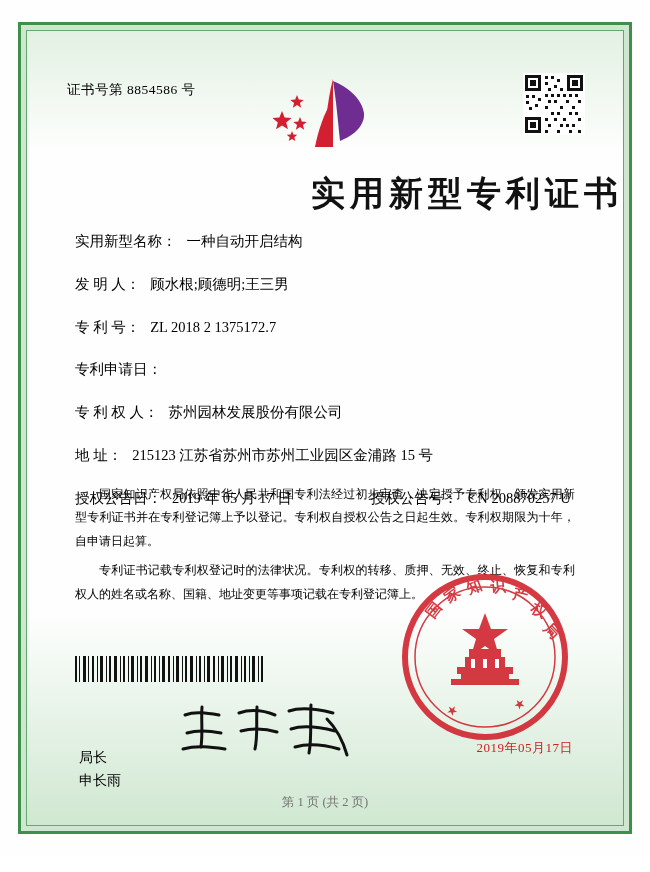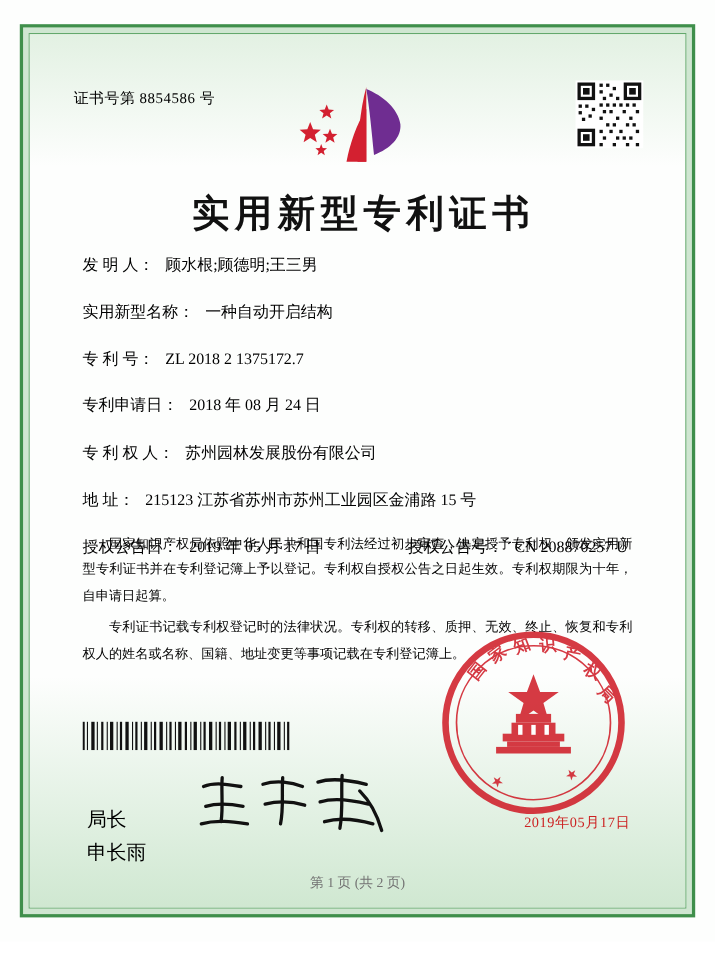--- a/index.html
+++ b/index.html
@@ -106,21 +106,21 @@
     width: 62px;
     height: 62px;
   }
 
   
   .doc-title {
     position: absolute;
     left: 0;
     right: 0;
     top: 140px;
-    text-align: center;
+    text-align: right;
     font-size: 34px;
     font-weight: bold;
     letter-spacing: 5px;
     color: #111;
     font-family: "Liberation Serif", serif;
     margin-left: 11px;
   }
 
   
   .fields {
@@ -176,22 +176,22 @@
     left: 48px;
     top: 625px;
     width: 190px;
     height: 26px;
   }
 
   
   .sig-block {
     position: absolute;
     left: 52px;
-    top: 700px;
-    font-size: 18px;
+    top: 715px;
+    font-size: 14px;
     line-height: 1.65;
     color: #000;
   }
   .sig-script {
     position: absolute;
     left: 150px;
     top: 668px;
     width: 190px;
     height: 62px;
   }
@@ -309,34 +309,33 @@
             <rect x="46" y="57" width="3" height="3"></rect>
             <rect x="55" y="57" width="3" height="3"></rect>
         </g>
       </svg>
     </div>
 
     <div class="doc-title">实用新型专利证书</div>
 
     <div class="fields">
       <div class="field-row">
+        <span class="field-label">实用新型名称：</span>
+        <span class="field-value">一种自动开启结构</span>
+      </div>
+      <div class="field-row">
         <span class="field-label">发 明 人：</span>
         <span class="field-value">顾水根;顾德明;王三男</span>
       </div>
       <div class="field-row">
-        <span class="field-label">实用新型名称：</span>
-        <span class="field-value">一种自动开启结构</span>
-      </div>
-      <div class="field-row">
         <span class="field-label">专 利 号：</span>
         <span class="field-value">ZL 2018 2 1375172.7</span>
       </div>
       <div class="field-row">
         <span class="field-label">专利申请日：</span>
-        <span class="field-value">2018 年 08 月 24 日</span>
       </div>
       <div class="field-row">
         <span class="field-label">专 利 权 人：</span>
         <span class="field-value">苏州园林发展股份有限公司</span>
       </div>
       <div class="field-row">
         <span class="field-label">地 址：</span>
         <span class="field-value">215123 江苏省苏州市苏州工业园区金浦路 15 号</span>
       </div>
       <div class="field-row two-col">

